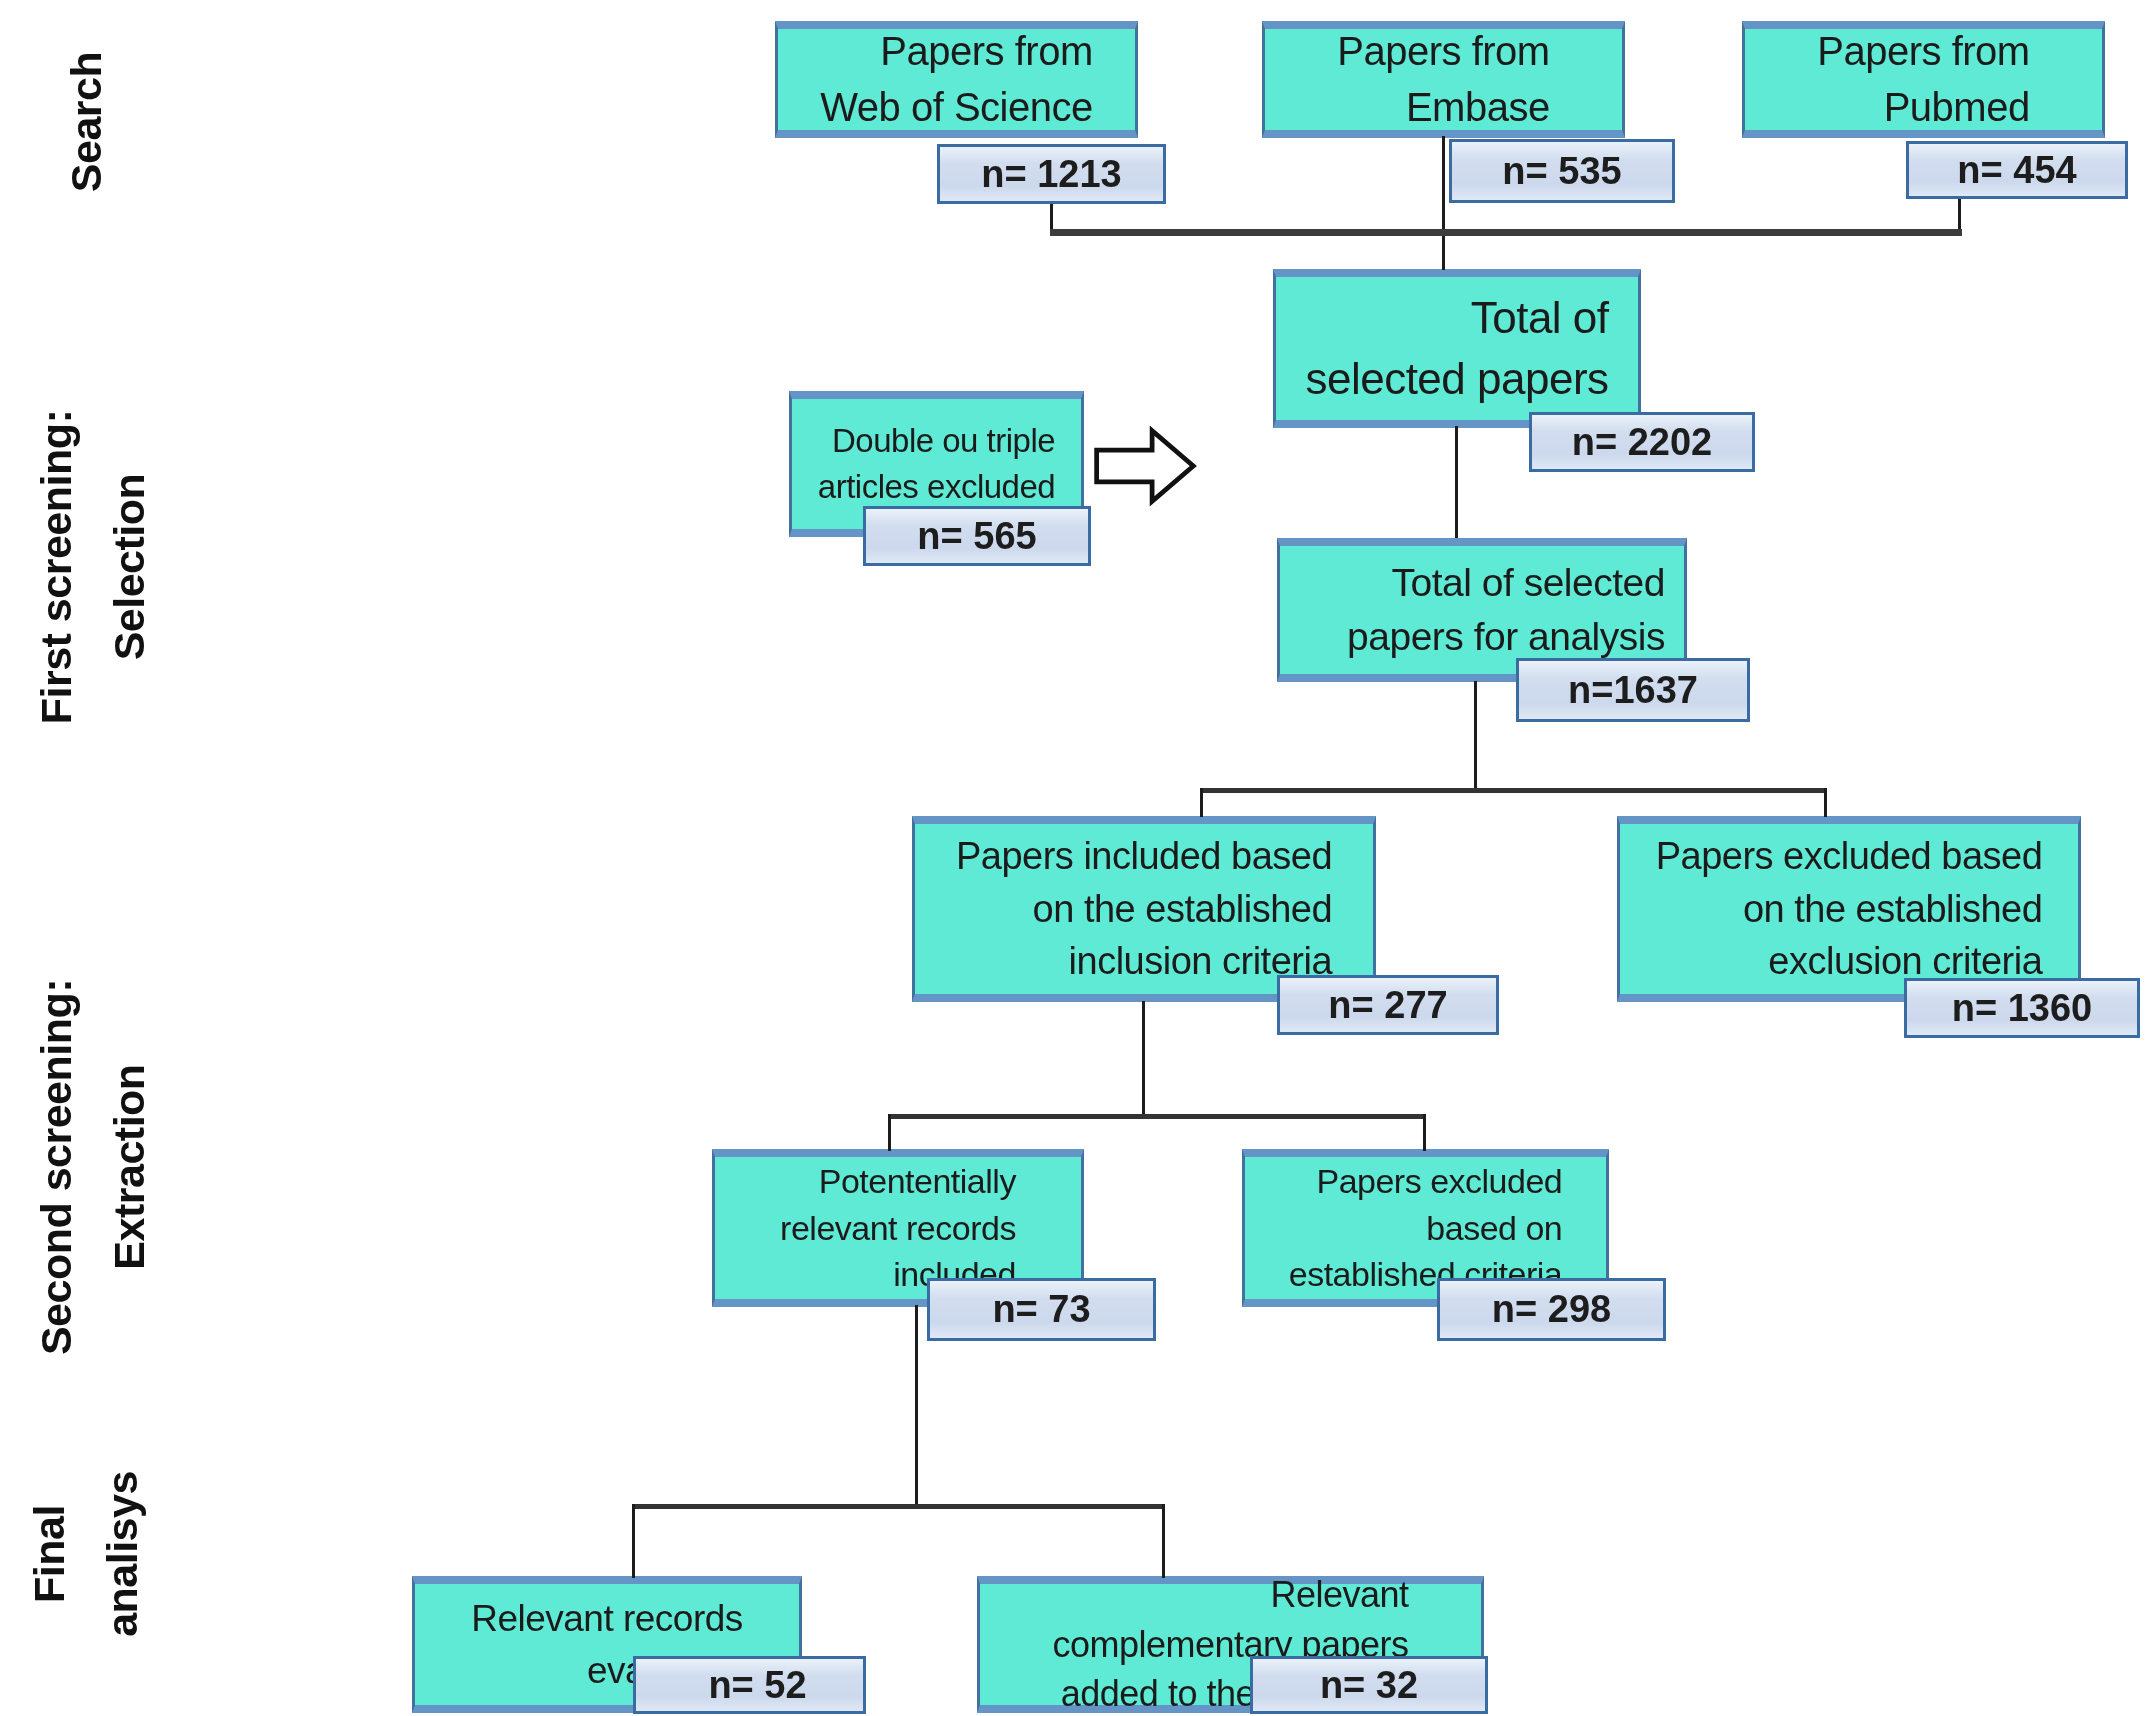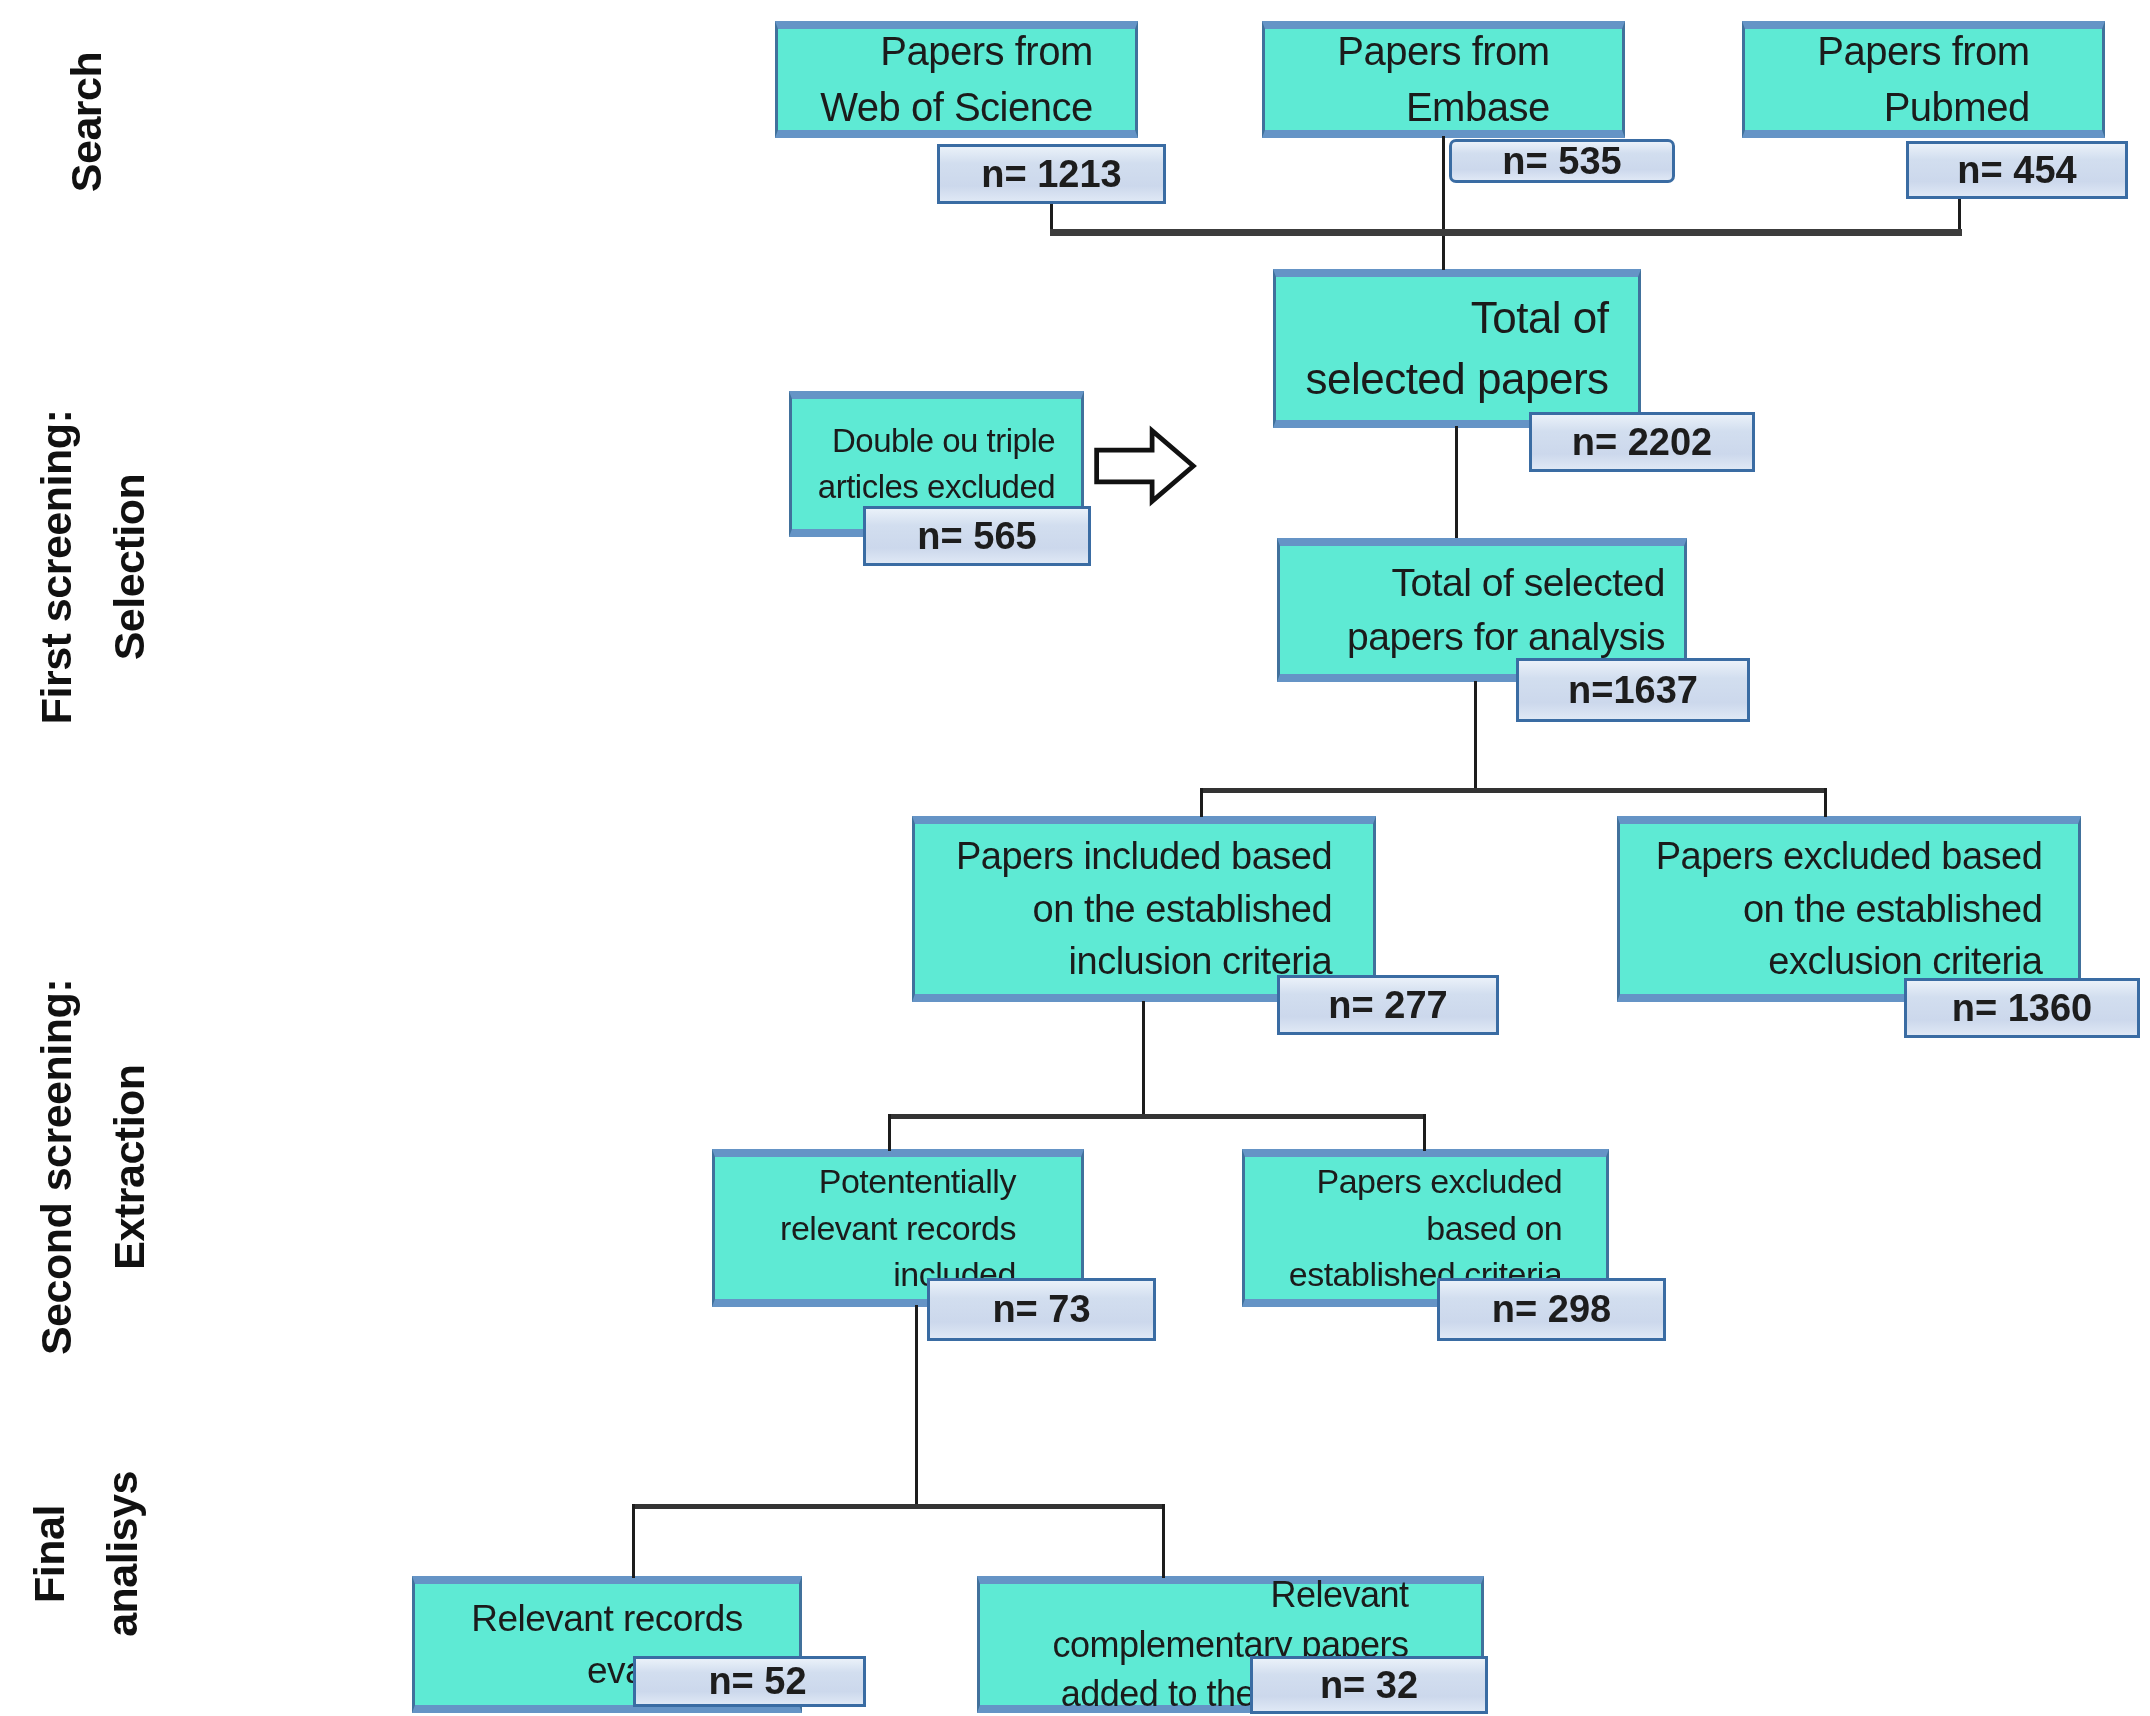--- a/index.html
+++ b/index.html
@@ -117,26 +117,26 @@
   <div class="node" style="left:1242px;top:1149px;width:367px;height:158px;font-size:34px;">Papers excluded
 based on
 established criteria</div>
   <div class="node" style="left:412px;top:1576px;width:390px;height:137px;font-size:37px;">Relevant records
 evaluated</div>
   <div class="node" style="left:977px;top:1576px;width:507px;height:137px;font-size:36px;">Relevant
 complementary papers
 added to the database</div>
 
   <div class="badge" style="left:937px;top:144px;width:229px;height:60px;">n= 1213</div>
-  <div class="badge" style="left:1449px;top:139px;width:226px;height:44px;border-radius:7px;">n= 535</div>
+  <div class="badge" style="left:1449px;top:139px;width:226px;height:64px;">n= 535</div>
   <div class="badge" style="left:1906px;top:141px;width:222px;height:58px;">n= 454</div>
   <div class="badge" style="left:1529px;top:412px;width:226px;height:60px;">n= 2202</div>
   <div class="badge" style="left:863px;top:506px;width:228px;height:60px;">n= 565</div>
   <div class="badge" style="left:1516px;top:658px;width:234px;height:64px;">n=1637</div>
   <div class="badge" style="left:1277px;top:975px;width:222px;height:60px;">n= 277</div>
   <div class="badge" style="left:1904px;top:978px;width:236px;height:60px;">n= 1360</div>
   <div class="badge" style="left:927px;top:1278px;width:229px;height:63px;">n= 73</div>
   <div class="badge" style="left:1437px;top:1278px;width:229px;height:63px;">n= 298</div>
-  <div class="badge" style="left:633px;top:1656px;width:233px;height:51px;padding-left:16px;">n= 52</div>
+  <div class="badge" style="left:633px;top:1656px;width:233px;height:58px;padding-left:16px;">n= 52</div>
   <div class="badge" style="left:1250px;top:1656px;width:238px;height:58px;">n= 32</div>
 
 </div>
 
 
 </body></html>

